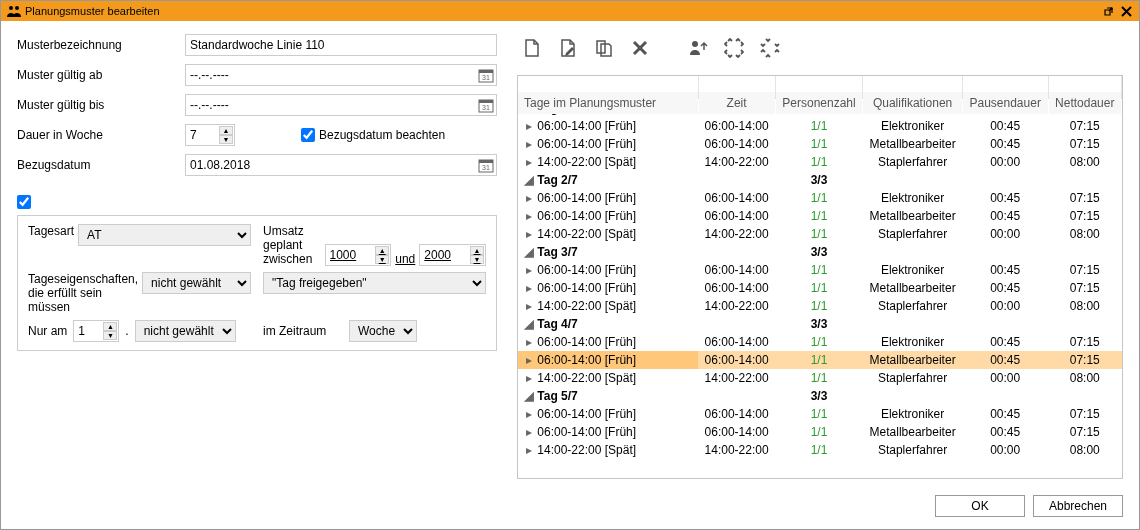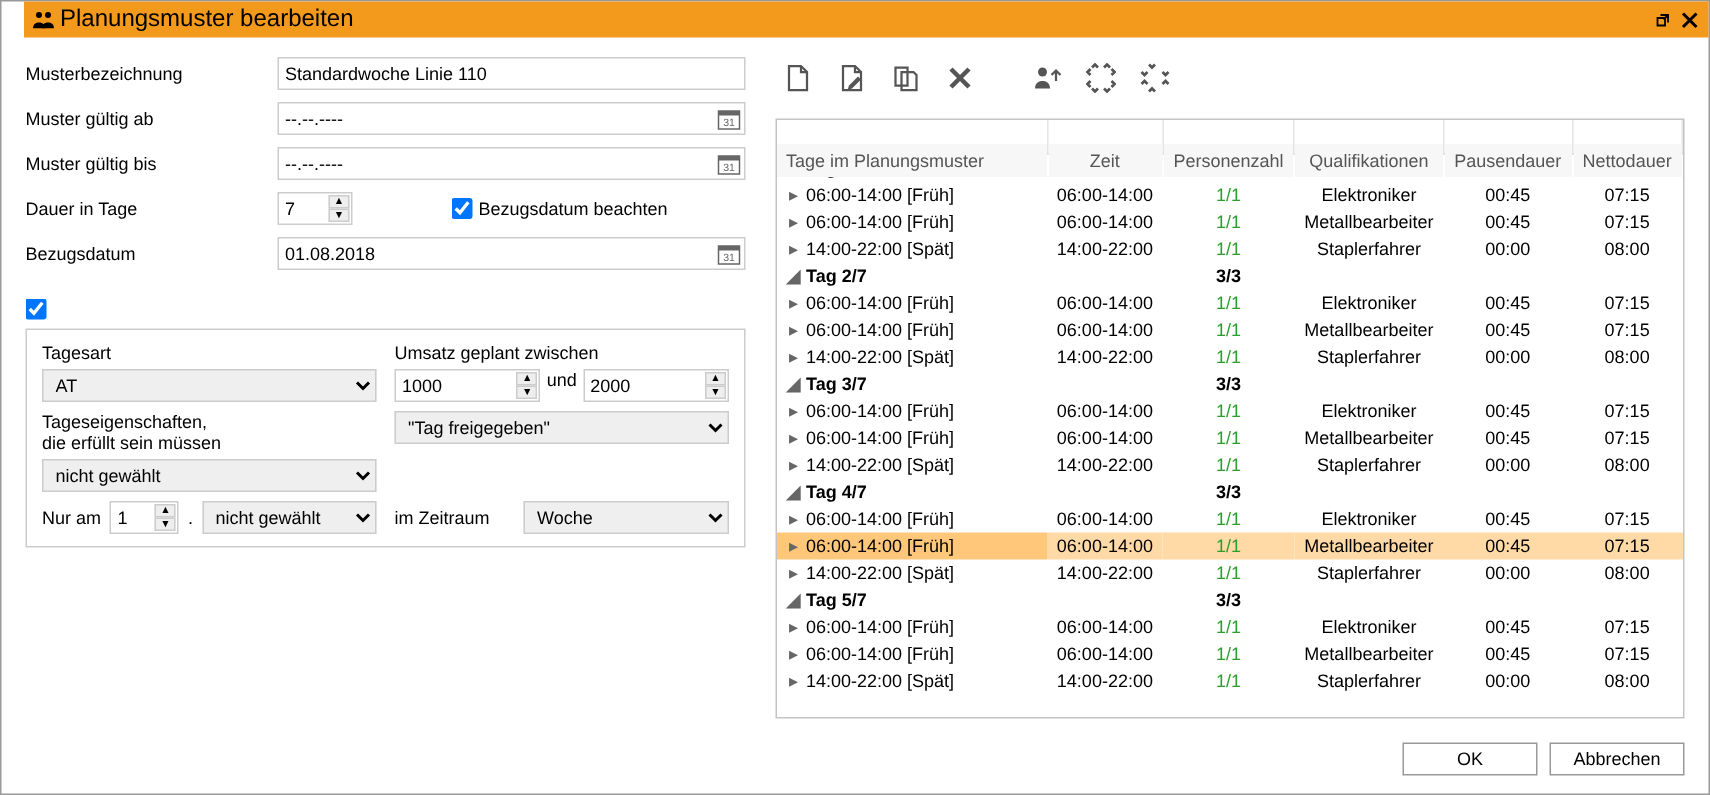--- a/index.html
+++ b/index.html
@@ -1,40 +1,40 @@
 <!DOCTYPE html>
 <html><head>
 <meta charset="utf-8">
 <style>
 * { box-sizing: border-box; margin: 0; padding: 0; }
 body { font-family: Arial, sans-serif; font-size: 12px; background: #f0f0f0; }
 .window { width: 1140px; height: 530px; background: #fff; border: 1px solid #999; display: flex; flex-direction: column; }
-.titlebar { background: #f39a1c; color: #000; padding: 3px 6px; display: flex; align-items: center; font-size: 16px; margin-left: 15px; }
+.titlebar { background: #f39a1c; color: #000; padding: 3px 6px; display: flex; align-items: center; font-size: 11px; }
 .titlebar .title-icon { margin-right: 4px; }
 .titlebar .title-text { flex: 1; }
 .titlebar .win-btn { width: 14px; height: 14px; margin-left: 4px; cursor: pointer; display: inline-flex; align-items: center; justify-content: center; }
 .body { flex: 1; display: flex; padding: 12px 16px 8px 16px; gap: 20px; overflow: hidden; }
 .left-pane { width: 480px; display: flex; flex-direction: column; gap: 6px; }
 .right-pane { flex: 1; display: flex; flex-direction: column; gap: 8px; }
 .form-row { display: flex; align-items: center; gap: 8px; height: 24px; }
 .form-row > label { width: 160px; }
 .form-row .input-wrap { flex: 1; position: relative; }
 input[type=text], select { width: 100%; height: 22px; border: 1px solid #ccc; padding: 2px 4px; font-size: 12px; font-family: inherit; }
 input.with-icon { padding-right: 22px; }
 .cal-icon { position: absolute; right: 3px; top: 3px; width: 16px; height: 16px; cursor: pointer; }
 .spinner { display: inline-flex; align-items: center; }
 .spinner input { width: 50px; padding-right: 18px; }
 .spinner .arrows { display: inline-flex; flex-direction: column; margin-left: -16px; width: 14px; }
 .spinner .arrows span { font-size: 7px; line-height: 7px; cursor: pointer; background: #eee; text-align: center; border: 1px solid #ccc; }
 .cbx { display: flex; align-items: flex-end; gap: 4px; }
 .cbx input { width: 14px; height: 14px; }
 .cond-box { border: 1px solid #ccc; padding: 8px 10px; display: flex; flex-direction: column; gap: 6px; }
 .cond-row { display: flex; gap: 12px; }
-.cond-col { flex: 1; display: flex; flex-direction: column; gap: 4px; }
-.range-row { display: flex; align-items: flex-start; gap: 4px; }
+.cond-col { flex: 1; display: flex; flex-direction: row; gap: 4px; }
+.range-row { display: flex; align-items: flex-end; gap: 4px; text-decoration: underline; }
 .range-row .spinner { flex: 1; }
 .range-row .spinner input { width: 100%; }
 .nur-row { display: flex; align-items: center; gap: 6px; }
 .nur-row select { flex: 1; }
 .toolbar { display: flex; gap: 14px; padding: 4px 0 8px 4px; }
 .tb-btn { width: 22px; height: 22px; cursor: pointer; display: inline-flex; align-items: center; justify-content: center; color: #555; }
 .tb-sep { width: 8px; }
 .grid-wrap { flex: 1; border: 1px solid #c4c4c4; overflow-y: auto; overflow-x: hidden; background: #fff; }
 table.grid { width: 100%; border-collapse: collapse; font-size: 12px; }
 table.grid th { background: #f7f7f7; border-bottom: 1px solid #ddd; border-right: 1px solid #e4e4e4; padding: 4px 6px; font-weight: normal; color: #555; text-align: center; position: sticky; top: 16px; }
@@ -109,21 +109,21 @@
           <span class="cal-icon">
               <svg width="16" height="16" viewBox="0 0 16 16">
                 <rect x="1" y="3" width="14" height="12" fill="none" stroke="#666"></rect>
                 <rect x="1" y="3" width="14" height="3" fill="#666"></rect>
                 <text x="8" y="13" font-size="7" text-anchor="middle" fill="#666">31</text>
               </svg>
             </span>
         </div>
       </div>
       <div class="form-row">
-        <label>Dauer in Tage</label>
+        <label>Dauer in Woche</label>
         <div class="spinner" style="width:70px">
           <input type="text" value="7" style="">
           <span class="arrows">
               <span>▲</span>
               <span>▼</span>
             </span>
         </div>
         <div style="width:30px"></div>
         <div class="cbx">
           <input type="checkbox" checked="" style="">

